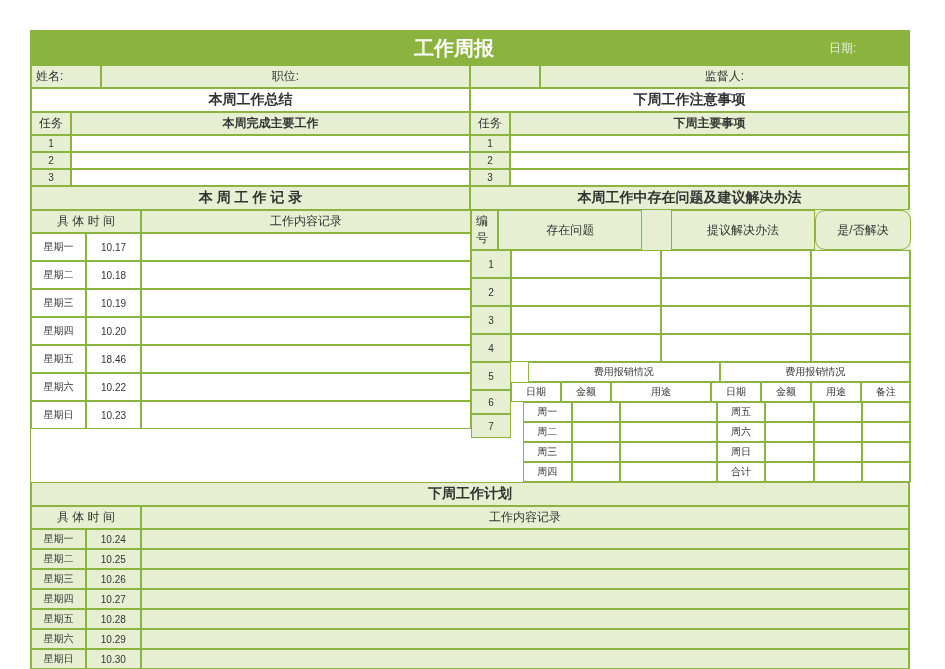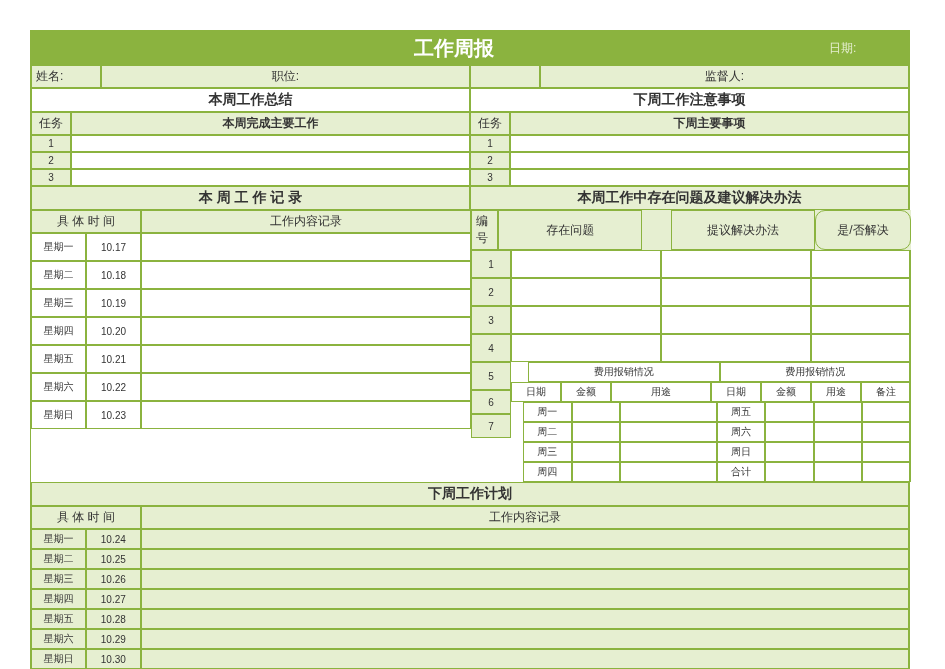--- a/index.html
+++ b/index.html
@@ -197,21 +197,21 @@
             <div class="cell tiny">10.19</div>
             <div class="cell"></div>
           </div>
           <div class="rl-row">
             <div class="cell tiny">星期四</div>
             <div class="cell tiny">10.20</div>
             <div class="cell"></div>
           </div>
           <div class="rl-row">
             <div class="cell tiny">星期五</div>
-            <div class="cell tiny">10.21</div>
+            <div class="cell tiny">18.46</div>
             <div class="cell"></div>
           </div>
           <div class="rl-row">
             <div class="cell tiny">星期六</div>
             <div class="cell tiny">10.22</div>
             <div class="cell"></div>
           </div>
           <div class="rl-row">
             <div class="cell tiny">星期日</div>
             <div class="cell tiny">10.23</div>

